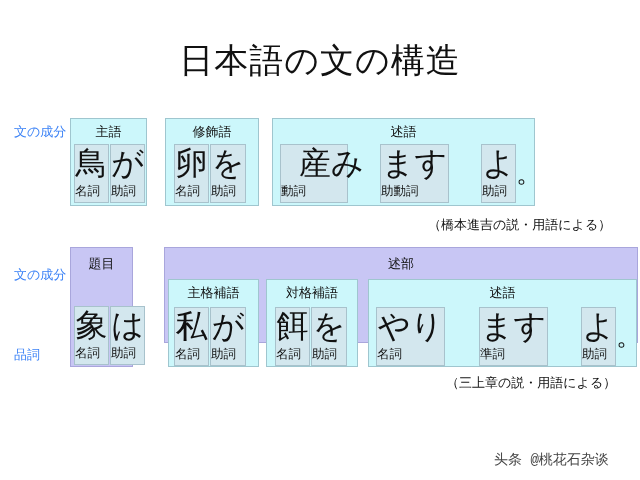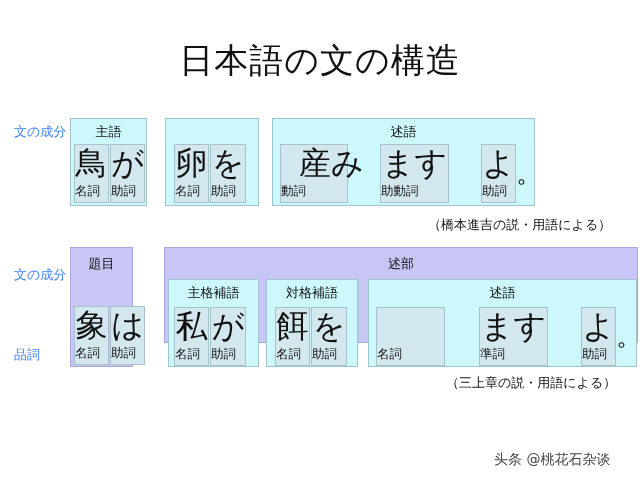--- a/index.html
+++ b/index.html
@@ -32,20 +32,21 @@
       <div class="big">鳥</div>
       <div class="small">名詞</div>
     </div>
     <div class="cell" style="left:39px; top:25px; width:35px; height:59px;">
       <div class="big">が</div>
       <div class="small">助詞</div>
     </div>
   </div>
 
   <div class="box" style="left:165px; top:118px; width:94px; height:88px;">
+    <div class="boxhead">修飾語</div>
     <div class="cell" style="left:8px; top:25px; width:35px; height:59px;">
       <div class="big">卵</div>
       <div class="small">名詞</div>
     </div>
     <div class="cell" style="left:44px; top:25px; width:36px; height:59px;">
       <div class="big">を</div>
       <div class="small">助詞</div>
     </div>
   </div>
 
@@ -108,30 +109,31 @@
       </div>
       <div class="cell" style="left:44px; top:27px; width:36px; height:59px;">
         <div class="big">を</div>
         <div class="small">助詞</div>
       </div>
     </div>
 
     <div class="box" style="left:203px; top:31px; width:269px; height:88px;">
       <div class="boxhead">述語</div>
       <div class="cell" style="left:7px; top:27px; width:69px; height:59px;">
+        <div class="big">やり</div>
         <div class="small">名詞</div>
       </div>
       <div class="cell" style="left:110px; top:27px; width:69px; height:59px;">
         <div class="big">ます</div>
         <div class="small">準詞</div>
       </div>
       <div class="cell" style="left:212px; top:27px; width:35px; height:59px;">
         <div class="big">よ</div>
         <div class="small">助詞</div>
       </div>
       <div class="period" style="left:247px; top:39px;">。</div>
     </div>
   </div>
 
   <div class="abs note" style="left:446px; top:374px;">（三上章の説・用語による）</div>
 </div>
 
-<div class="abs watermark" style="left:494px; top:451px;">头条 @桃花石杂谈</div>
+<div class="abs watermark" style="left:494px; top:451px;font-family:Liberation Mono, monospace;">头条 @桃花石杂谈</div>
 
 </body></html>

